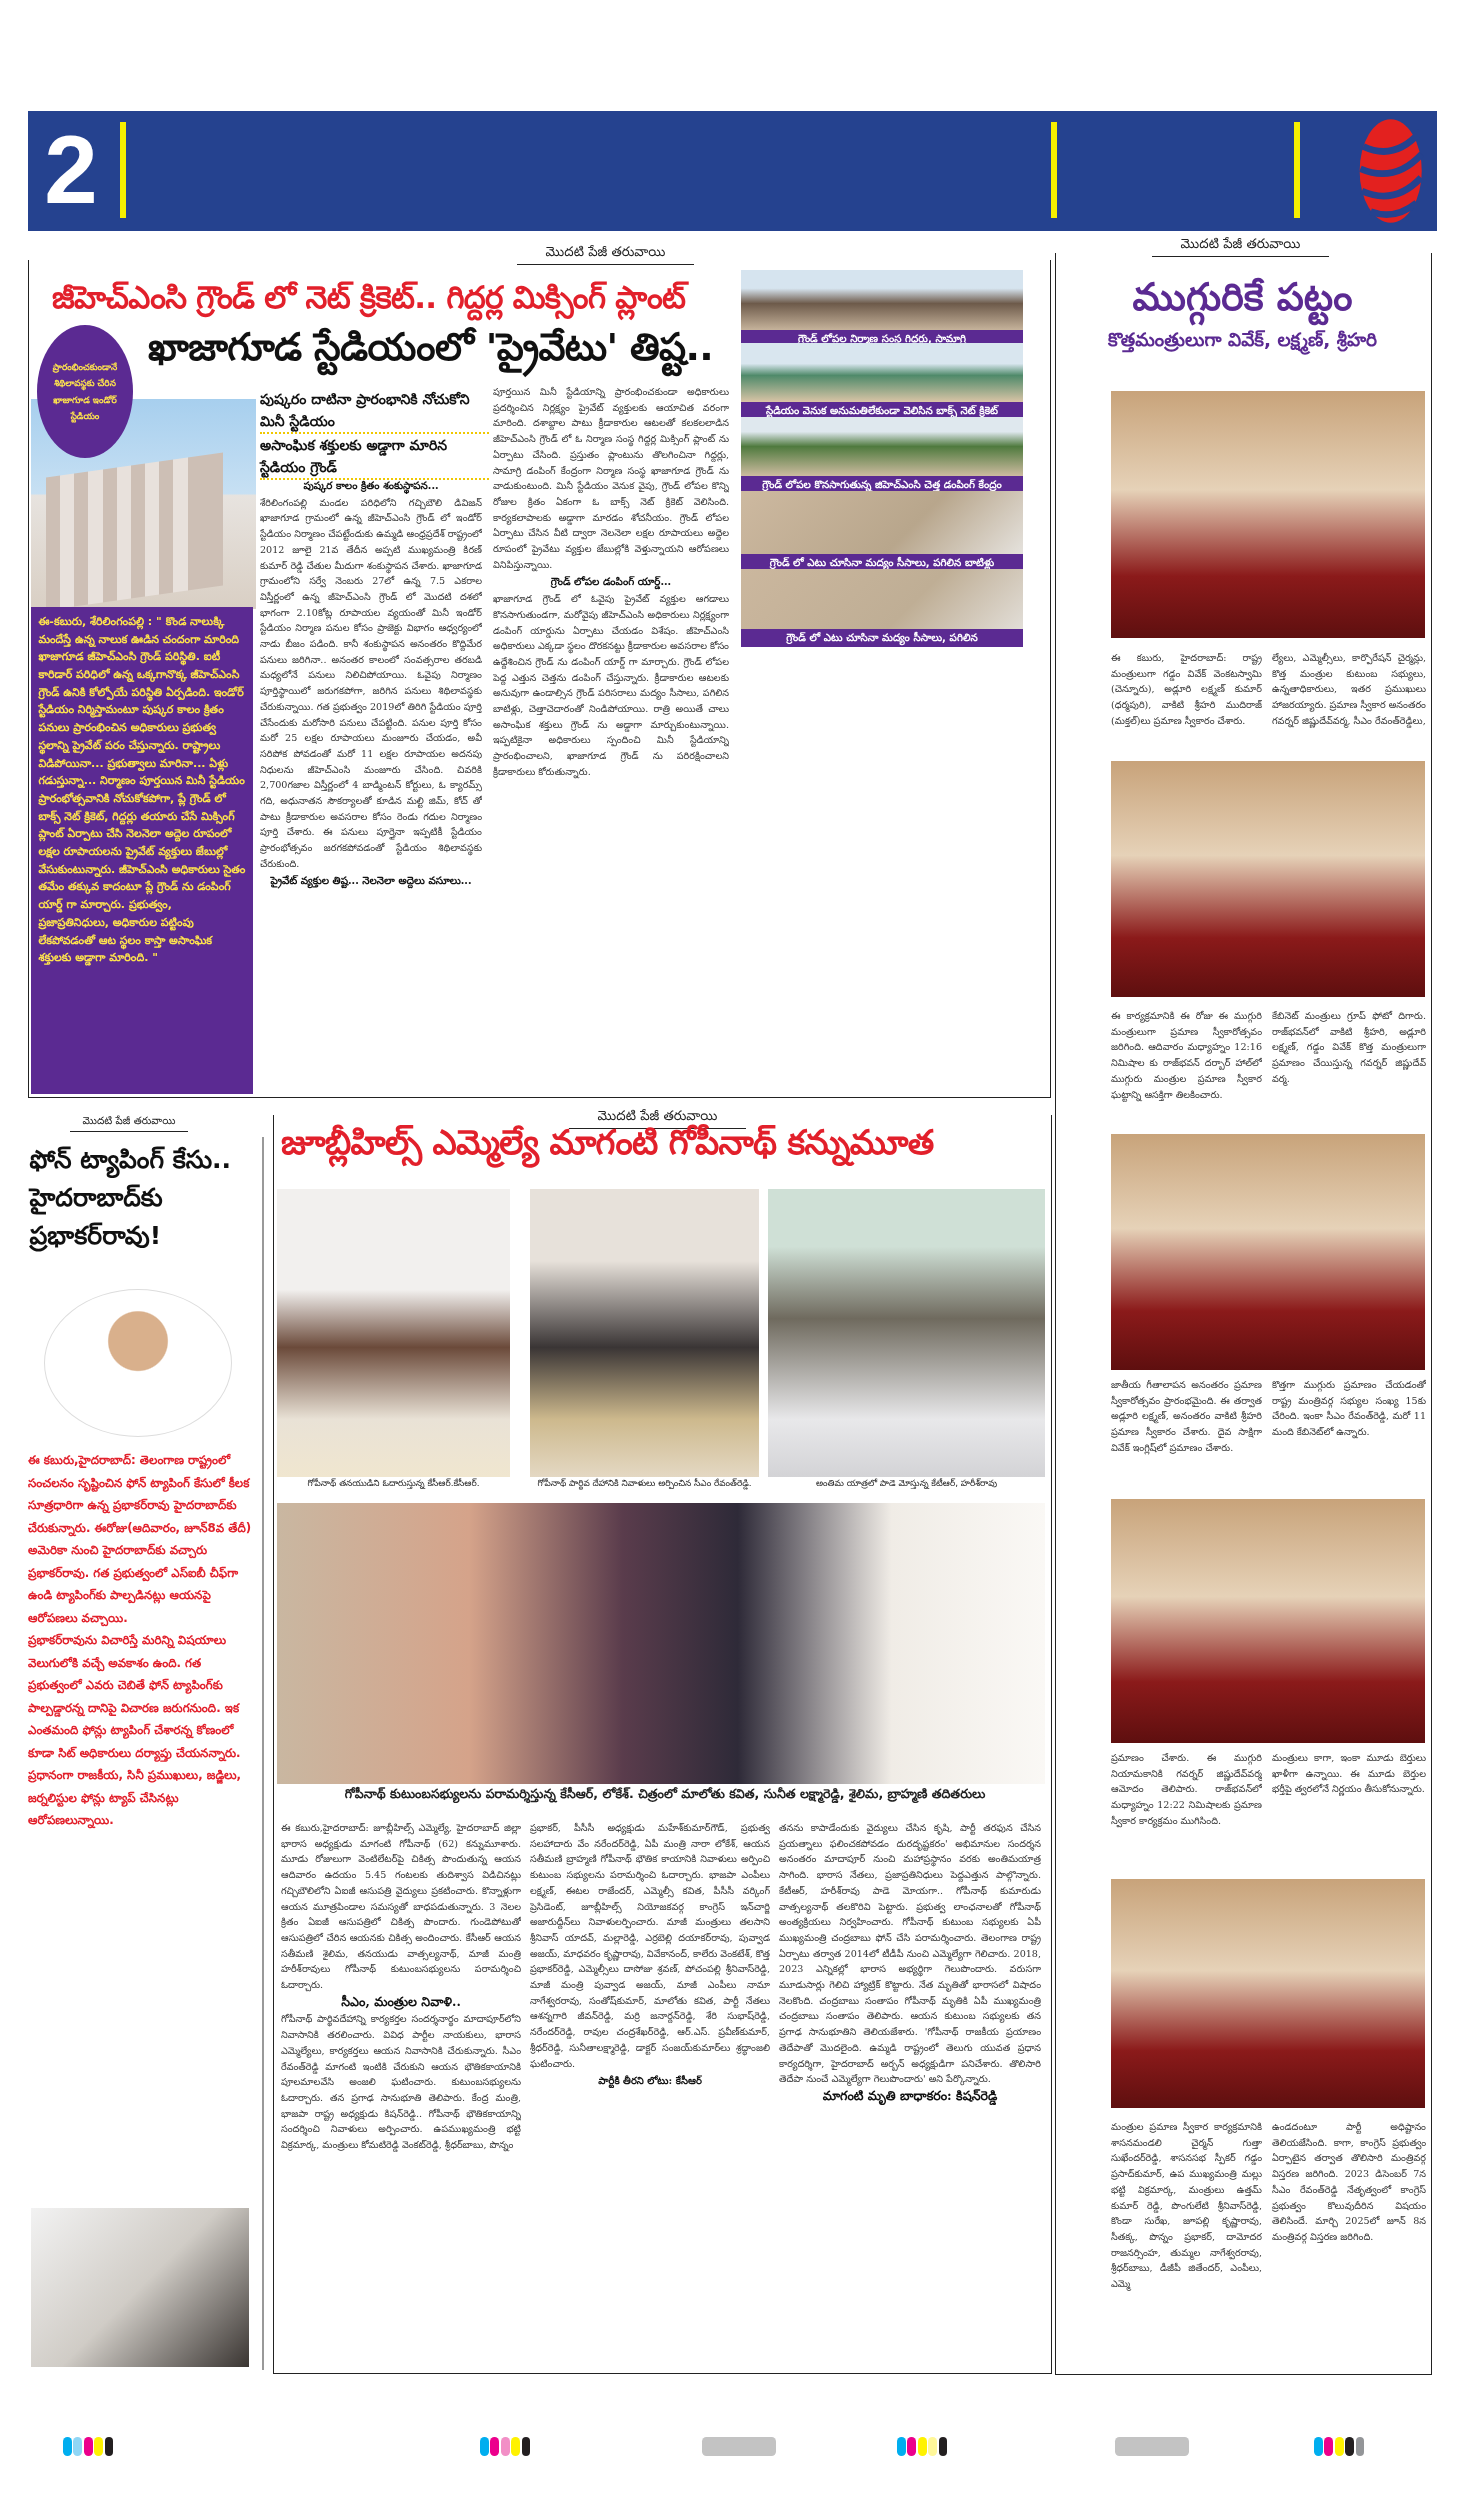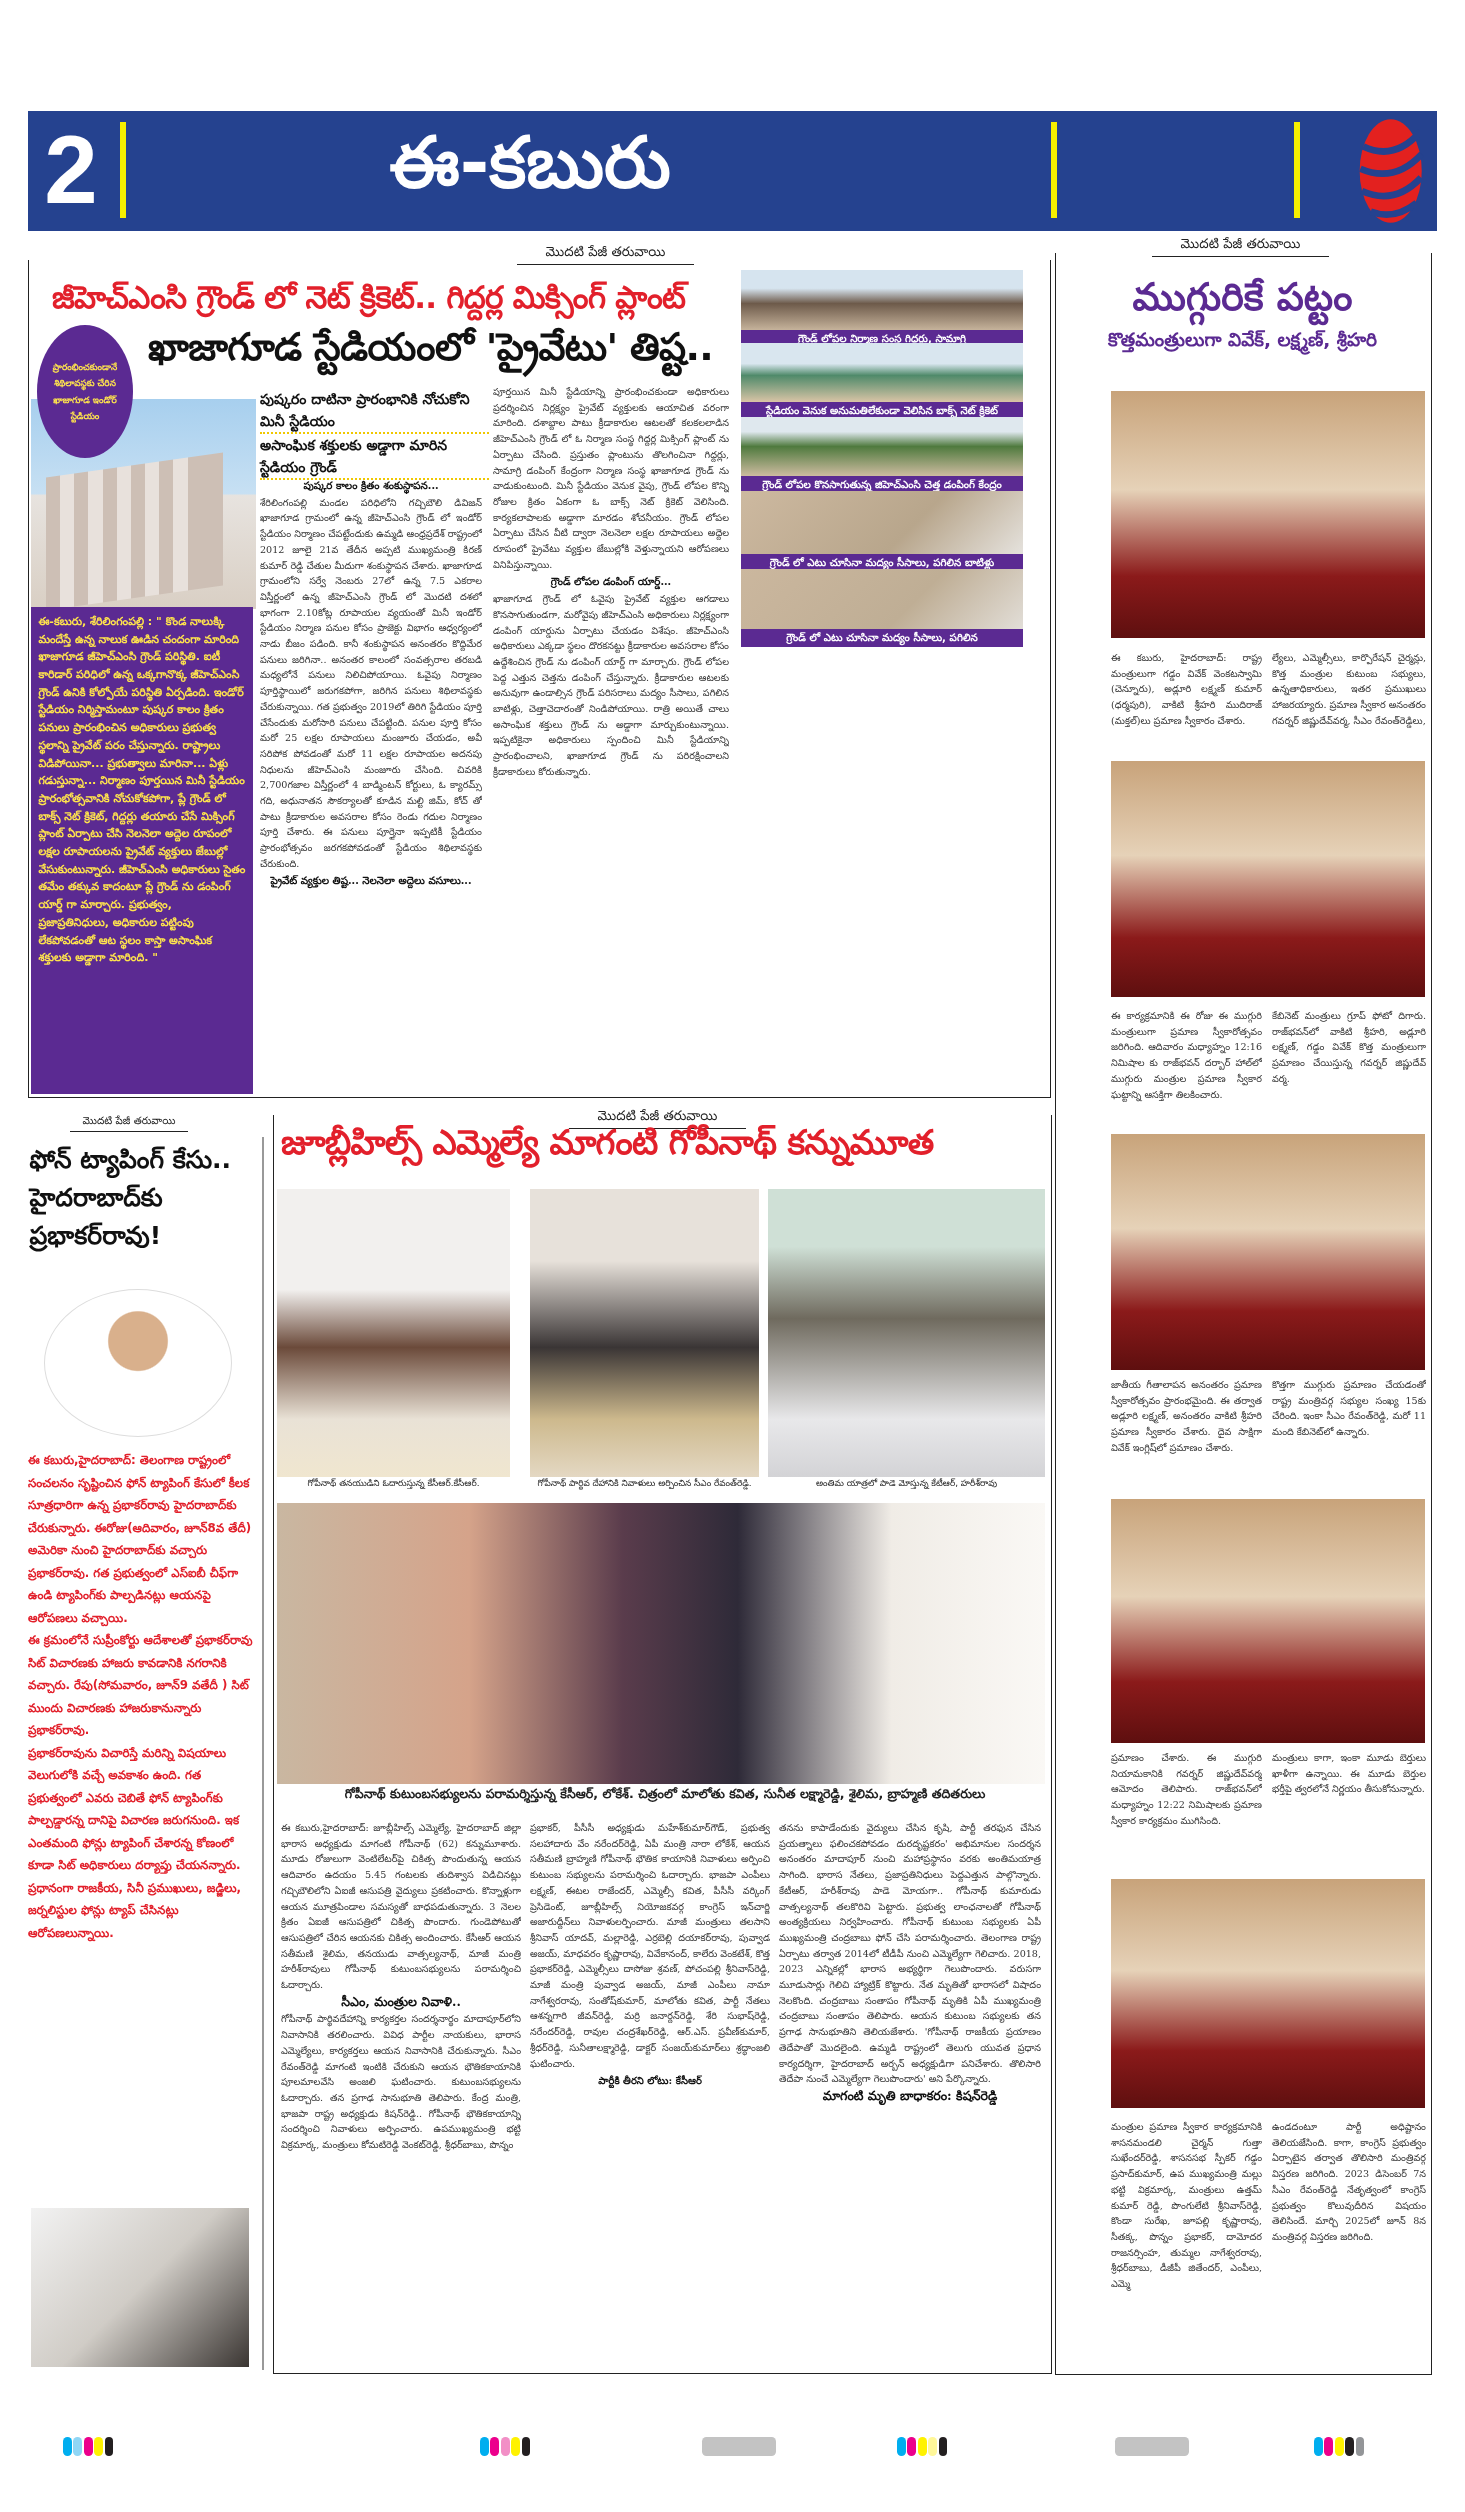--- a/index.html
+++ b/index.html
@@ -53,21 +53,20 @@
   .regmarks { position: absolute; top: 2437px; display: flex; gap: 1.5px; }
   .regmarks span { display: inline-block; width: 8.9px; height: 19px; border-radius: 4.4px; }
   .greyblock { position: absolute; top: 2437px; width: 74px; height: 19px; background: #c3c3c3; border-radius: 4.4px; }
 </style>
 </head>
 <body>
 
 <header class="masthead">
   <div class="mh-pagenum">2</div>
   <div class="mh-bar" style="left:92px"></div>
-  <div class="mh-title">ఈ-కబురు</div>
   <div class="mh-bar" style="left:1023px"></div>
   <div class="mh-bar" style="left:1266px"></div>
   <svg class="mh-logo" viewBox="0 0 100 146">
     <ellipse cx="55" cy="73" rx="42" ry="70" fill="#e3211f"></ellipse>
     <path d="M18 40 Q60 60 95 20" stroke="#25428f" stroke-width="9" fill="none"></path>
     <path d="M14 70 Q60 90 97 50" stroke="#25428f" stroke-width="9" fill="none"></path>
     <path d="M16 100 Q60 120 96 82" stroke="#25428f" stroke-width="9" fill="none"></path>
     <path d="M28 128 Q60 140 90 116" stroke="#25428f" stroke-width="9" fill="none"></path>
   </svg>
 </header>
@@ -135,21 +134,20 @@
 <div class="col body-text" style="left:1272px;top:1750px;width:154px;height:111px">మంత్రులు కాగా, ఇంకా మూడు బెర్తులు ఖాళీగా ఉన్నాయి. ఈ మూడు బెర్తుల భర్తీపై త్వరలోనే నిర్ణయం తీసుకోనున్నారు.</div>
 <div class="s2-photo" style="top:1879px;height:229px"></div>
 <div class="col body-text" style="left:1111px;top:2119px;width:151px;height:247px">మంత్రుల ప్రమాణ స్వీకార కార్యక్రమానికి శాసనమండలి చైర్మన్ గుత్తా సుఖేందర్‌రెడ్డి, శాసనసభ స్పీకర్ గడ్డం ప్రసాద్‌కుమార్, ఉప ముఖ్యమంత్రి మల్లు భట్టి విక్రమార్క, మంత్రులు ఉత్తమ్ కుమార్ రెడ్డి, పొంగులేటి శ్రీనివాస్‌రెడ్డి, కొండా సురేఖ, జూపల్లి కృష్ణారావు, సీతక్క, పొన్నం ప్రభాకర్, దామోదర రాజనర్సింహ, తుమ్మల నాగేశ్వరరావు, శ్రీధర్‌బాబు, డీజీపీ జితేందర్, ఎంపీలు, ఎమ్మె</div>
 <div class="col body-text" style="left:1272px;top:2119px;width:154px;height:247px">ఉండదంటూ పార్టీ అధిష్టానం తెలియజేసింది. కాగా, కాంగ్రెస్ ప్రభుత్వం ఏర్పాటైన తర్వాత తొలిసారి మంత్రివర్గ విస్తరణ జరిగింది. 2023 డిసెంబర్ 7న సీఎం రేవంత్‌రెడ్డి నేతృత్వంలో కాంగ్రెస్ ప్రభుత్వం కొలువుదీరిన విషయం తెలిసిందే. మార్చి 2025లో జూన్ 8న మంత్రివర్గ విస్తరణ జరిగింది.</div>
 
 <div class="continued" style="left:70px;top:1114px;width:118px;font-size:10.3px">మొదటి పేజీ తరువాయి</div>
 <h1 class="s3-head">ఫోన్ ట్యాపింగ్ కేసు.. హైదరాబాద్‌కు ప్రభాకర్‌రావు!</h1>
 <div class="s3-photo"></div>
 <div class="s3-body">
   <p>ఈ కబురు,హైదరాబాద్: తెలంగాణ రాష్ట్రంలో సంచలనం సృష్టించిన ఫోన్ ట్యాపింగ్ కేసులో కీలక సూత్రధారిగా ఉన్న ప్రభాకర్‌రావు హైదరాబాద్‌కు చేరుకున్నారు. ఈరోజు(ఆదివారం, జూన్8వ తేదీ) అమెరికా నుంచి హైదరాబాద్‌కు వచ్చారు ప్రభాకర్‌రావు. గత ప్రభుత్వంలో ఎస్ఐబీ చీఫ్‌గా ఉండి ట్యాపింగ్‌కు పాల్పడినట్లు ఆయనపై ఆరోపణలు వచ్చాయి.</p>
-  <p>ఈ క్రమంలోనే సుప్రీంకోర్టు ఆదేశాలతో ప్రభాకర్‌రావు సిట్ విచారణకు హాజరు కావడానికి నగరానికి వచ్చారు. రేపు(సోమవారం, జూన్9 వతేదీ ) సిట్ ముందు విచారణకు హాజరుకానున్నారు ప్రభాకర్‌రావు.</p>
   <p>ప్రభాకర్‌రావును విచారిస్తే మరిన్ని విషయాలు వెలుగులోకి వచ్చే అవకాశం ఉంది. గత ప్రభుత్వంలో ఎవరు చెబితే ఫోన్ ట్యాపింగ్‌కు పాల్పడ్డారన్న దానిపై విచారణ జరుగనుంది. ఇక ఎంతమంది ఫోన్లు ట్యాపింగ్ చేశారన్న కోణంలో కూడా సిట్ అధికారులు దర్యాప్తు చేయనన్నారు. ప్రధానంగా రాజకీయ, సినీ ప్రముఖులు, జడ్జిలు, జర్నలిస్టుల ఫోన్లు ట్యాప్ చేసినట్లు ఆరోపణలున్నాయి.</p>
 </div>
 <div class="s3-bottom-photo"></div>
 <div style="position:absolute;left:262px;top:1137px;width:1.5px;height:1233px;background:#999"></div>
 
 <div class="box" style="left:273px;top:1115px;width:779px;height:1259px;border-top:none"></div>
 <div class="continued" style="left:569px;top:1108px;width:177px;background:#fff">మొదటి పేజీ తరువాయి</div>
 <h1 class="s4-headline">జూబ్లీహిల్స్ ఎమ్మెల్యే మాగంటి గోపీనాథ్ కన్నుమూత</h1>
 
 <div class="s4-photo" style="left:277px;top:1189px;width:233px;height:288px;background:linear-gradient(180deg,#f2f0ee 0 35%,#6b4a3a 55%,#e9e2d6 80%,#f0e6cf 100%)"></div>

